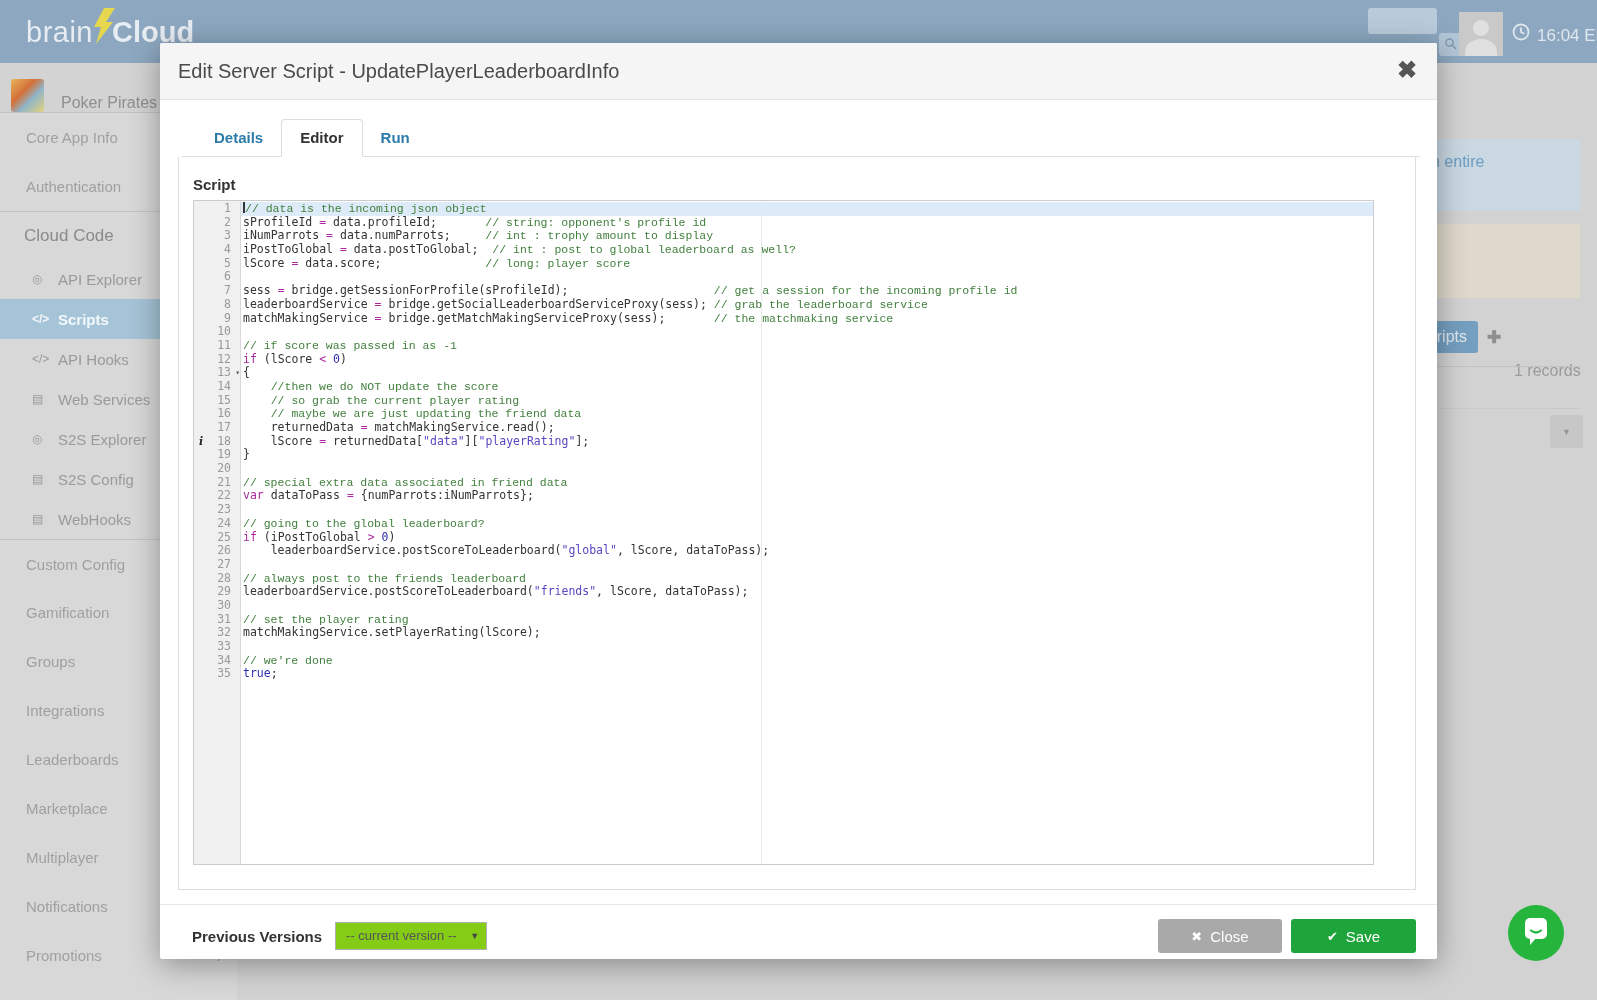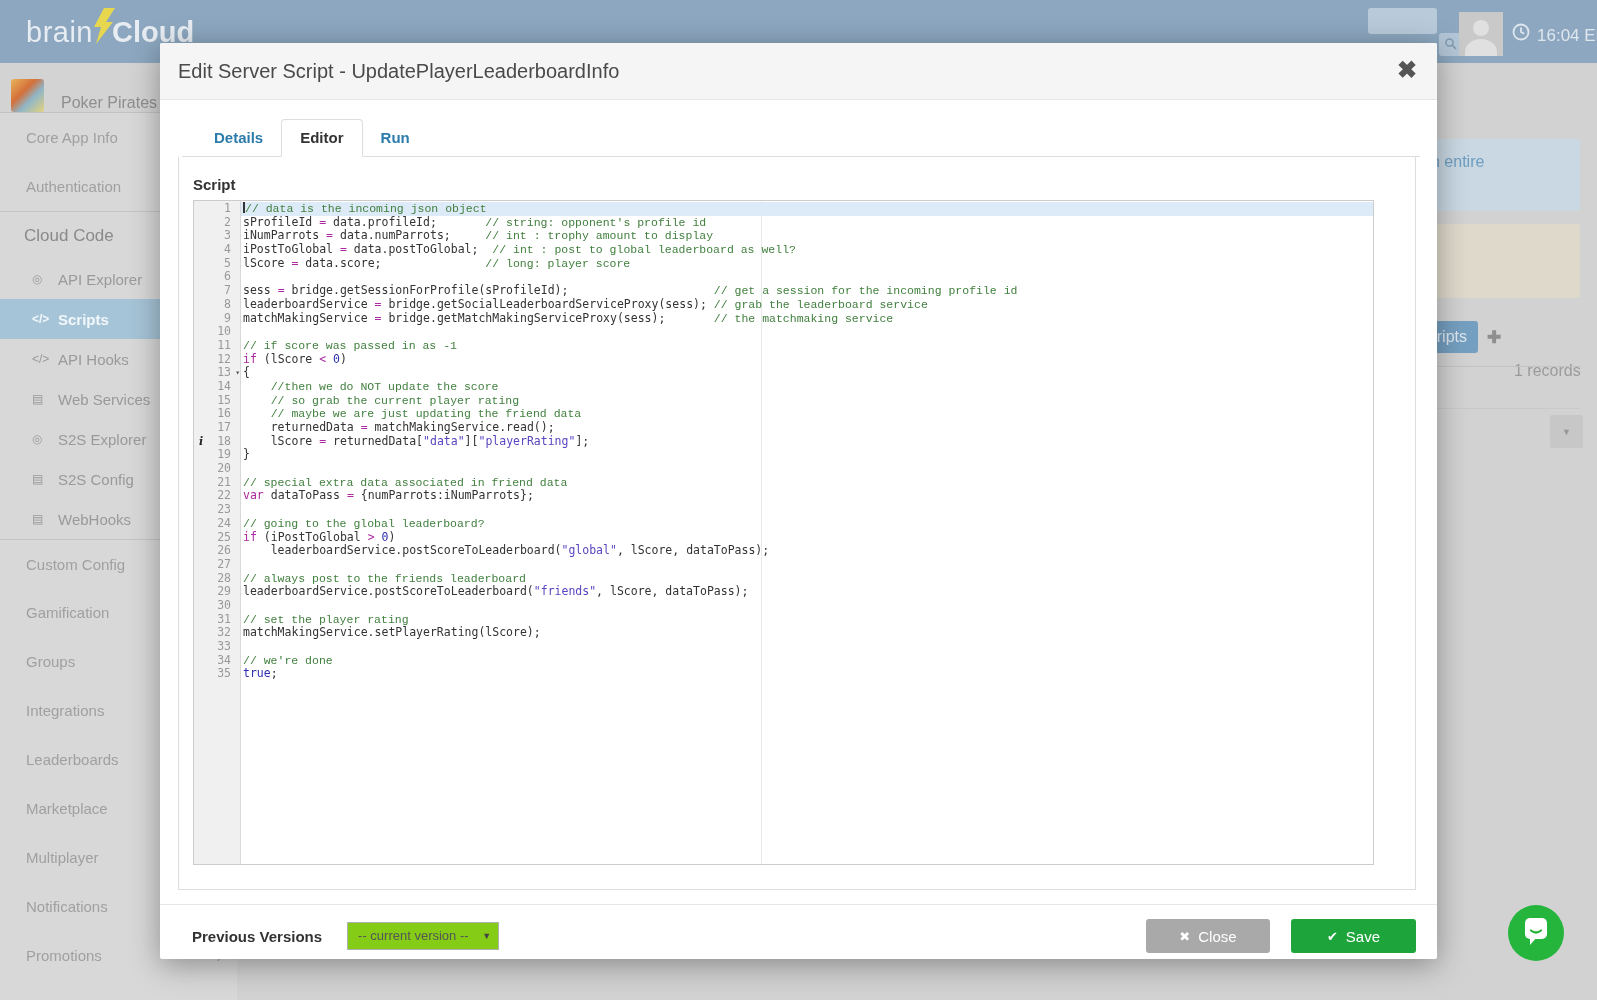--- a/index.html
+++ b/index.html
@@ -77,21 +77,21 @@
   .gut { width:47px; flex:0 0 47px; text-align:right; padding-right:10px; color:#999;
          font:11.5px "DejaVu Sans Mono", monospace; line-height:13.7px; position:relative; }
   .gfold { position:absolute; right:1px; top:0; font-size:8px; color:#555; line-height:13.7px; }
   .ginfo { position:absolute; left:5px; top:0; font:italic bold 11px "DejaVu Serif", serif; color:#222; }
   .cl { flex:1; font:11.5px "DejaVu Sans Mono", monospace; line-height:13.7px; white-space:pre; padding-left:2px; color:#333; }
   .cursor { display:inline-block; width:0; height:11px; border-left:2px solid #333; vertical-align:-1px; }
   .tk-c { color:#42803f;font-family:Liberation Mono, monospace; } .tk-k { color:#ac28a0; } .tk-s { color:#5b44c0; } .tk-n { color:#2f2fb0; } .tk-t { color:#333; }
 
   
   .m-footer { position:absolute; left:0; top:861px; right:0; height:71px; border-top:1px solid #e7e7e7;
-              display:flex; align-items:center; padding:0 21px 8px 32px;gap:12px; }
+              display:flex; align-items:center; padding:0 21px 8px 32px; }
   .pv-label { font-size:15px; font-weight:bold; color:#333; margin-right:13px; }
   .pv-select { position:relative; width:152px; height:28px; border:1px solid #b0b0b0; border-radius:0; background:#84cc16;
                font-size:13px; color:#555; line-height:26px; padding:0 24px 0 10px; cursor:pointer; }
   .pv-caret { position:absolute; right:7px; top:0; font-size:9px; color:#444; line-height:26px; }
   .f-spacer { flex:1; }
   .btn { height:34px; border:none; border-radius:3px; color:#fff; font-size:15px;
          font-family:"Liberation Sans", sans-serif; display:flex; align-items:center; justify-content:center; cursor:pointer; }
   .btn .bico { font-size:13px; margin-right:8px; }
   .btn-close { width:124px; background:#a9a9a9; margin-right:9px; }
   .btn-save { width:125px; background:#1da53b; }

